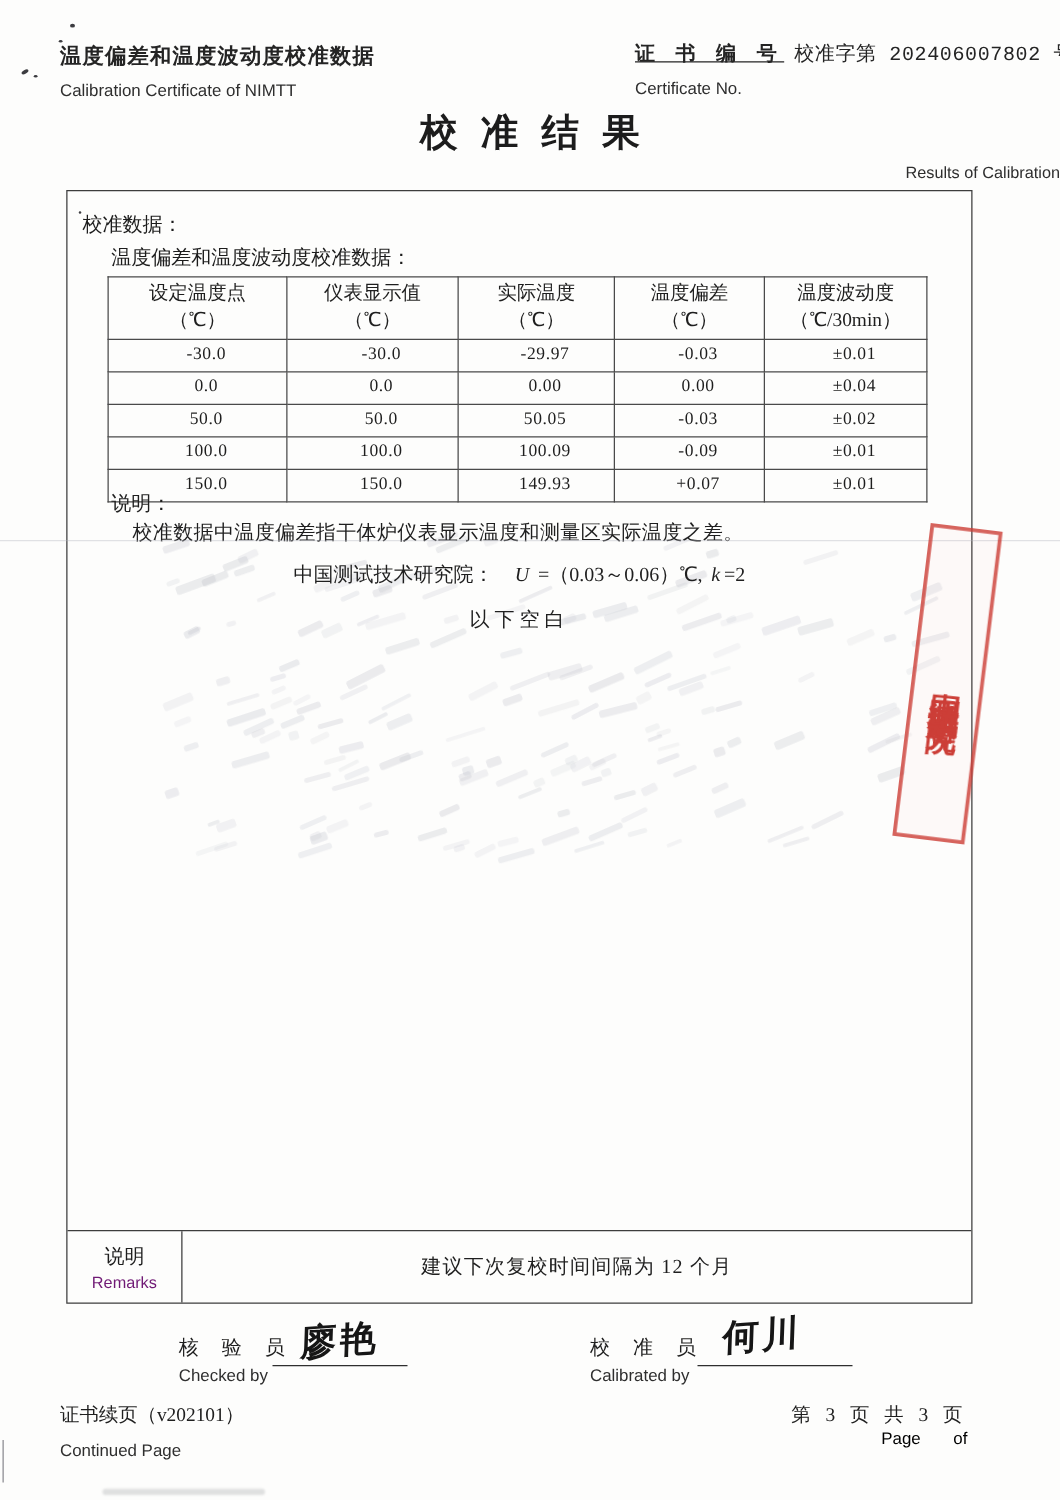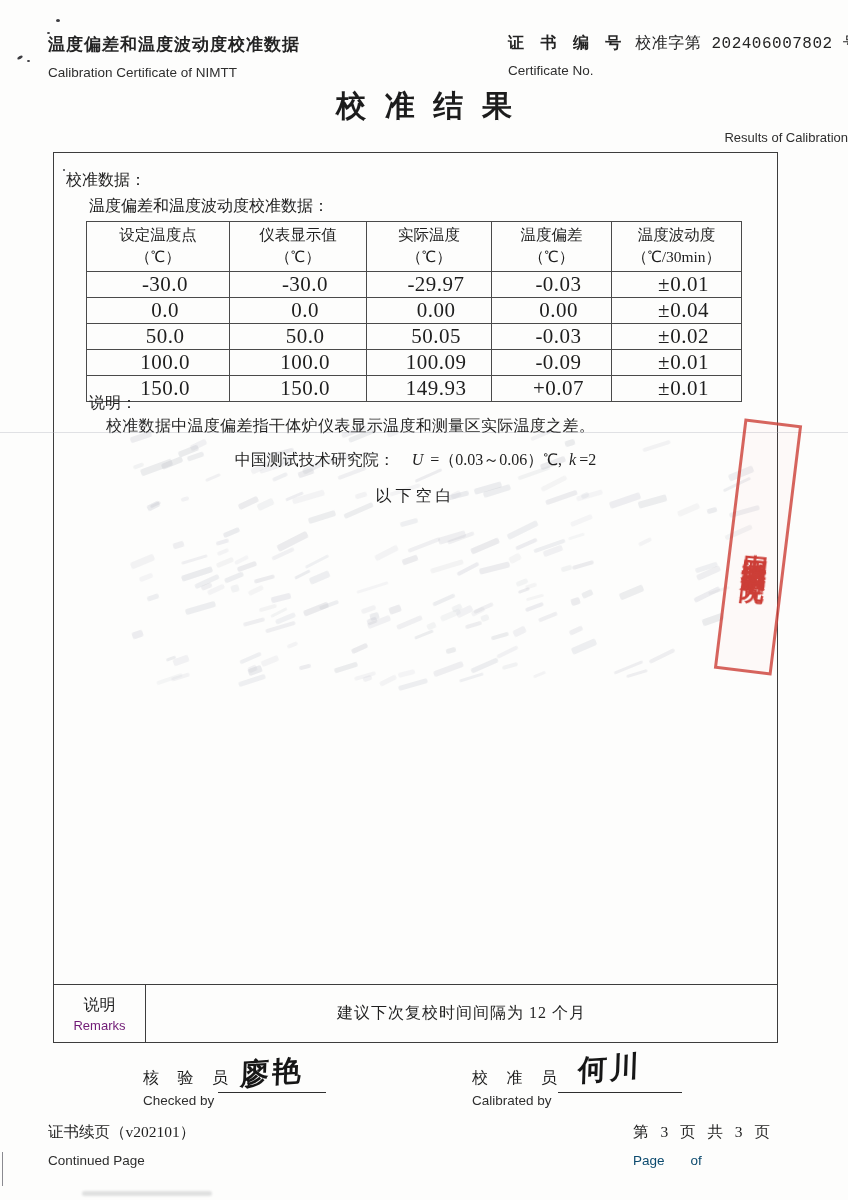--- a/index.html
+++ b/index.html
@@ -9,21 +9,21 @@
     position:relative; width:848px; height:1200px; margin:0 auto;
     background:#fdfdfc; overflow:hidden; color:#1f1f1f;
   }
 
   
   .org-block { position:absolute; left:48px; top:33px; }
   .org-zh { font-size:17px; font-weight:700; letter-spacing:1px; color:#242424; }
   .org-en { font-size:13.5px; color:#2e2e2e; margin-top:9px; }
   .cert-block { position:absolute; left:508px; top:33px; }
   .cert-line { font-size:16px; color:#242424; white-space:nowrap; }
-  .cert-label { font-weight:700; letter-spacing:6px; margin-right:8px; }
+  .cert-label { font-weight:700; letter-spacing:6px; margin-right:8px;text-decoration:underline; }
   .cert-value { font-family:Liberation Mono, monospace; letter-spacing:0.5px; }
   .cert-en { font-size:13.5px; color:#2e2e2e; margin-top:9px; }
 
   
   .doc-title { position:absolute; left:0; top:86px; width:100%; text-align:center;
                font-size:30px; font-weight:700; letter-spacing:0.62em; text-indent:0.62em;
                color:#1c1c1c; }
   .doc-title-en { position:absolute; left:0; top:130px; width:100%; text-align:right;
                   font-size:13px; color:#2e2e2e; }
 
@@ -34,21 +34,21 @@
                    font-family:"Liberation Serif", serif; color:#1c1c1c; }
   .table-caption { position:absolute; left:35px; top:43px; font-size:16px;
                    font-family:"Liberation Serif", serif; color:#1c1c1c; }
 
   table.cal { position:absolute; left:32px; top:68px; width:655px;
               border-collapse:collapse; table-layout:fixed;
               font-family:"Liberation Serif", serif; }
   table.cal th, table.cal td { border:1px solid #4a4a4a; text-align:center;
               font-weight:400; color:#1e1e1e; }
   table.cal th { height:49px; font-size:15.5px; line-height:1.45; padding:2px 0; }
-  table.cal td { height:26px; font-size:21px; letter-spacing:0.5px;padding-left:14px; }
+  table.cal td { height:26px; font-size:14px; letter-spacing:0.5px;padding-left:14px; }
   .col1{width:143px;} .col2{width:137px;} .col3{width:125px;} .col4{width:120px;} .col5{width:130px;}
 
   .notes-label { position:absolute; left:35px; top:240px; font-size:16px;
                  font-family:"Liberation Serif", serif; }
   .note-text { position:absolute; left:52px; top:263px; font-size:16px;
                font-family:"Liberation Serif", serif; letter-spacing:0.3px; }
   .uncert-line { position:absolute; left:0; top:297px; width:100%; text-align:center;
                  font-size:16px; font-family:"Liberation Serif", serif; white-space:nowrap; }
   .uncert-line .sym { font-style:italic; padding:0 3px; }
   .uncert-line .gap { display:inline-block; width:14px; }
@@ -86,21 +86,21 @@
               transform:rotate(-4deg) skewX(-6deg); letter-spacing:3px; }
   .sig-name-checked { left:240px; top:1053px; }
   .sig-name-calibrated { left:578px; top:1049px; }
 
   
   .footer-left { position:absolute; left:48px; top:1122px; }
   .footer-left-zh { font-size:15.5px; font-family:"Liberation Serif", serif; }
   .footer-left-en { font-size:13.5px; margin-top:10px; color:#2e2e2e; }
   .footer-right { position:absolute; left:633px; top:1122px; }
   .footer-right-zh { font-size:15.5px; font-family:"Liberation Serif", serif; letter-spacing:4px; }
-  .footer-right-en { font-size:13.5px; margin-top:10px; color:#0c4a6e; }
+  .footer-right-en { font-size:13.5px; color:#000000;text-align:right; }
   .footer-right-en .of { display:inline-block; margin-left:26px; }
 
   
   .artifact { position:absolute; pointer-events:none; }
   .fold-line { left:0; top:432px; width:848px; height:1px; background:rgba(175,178,188,0.38); }
   .speck { background:#3c3c40; border-radius:50%; }
   .edge-line { left:2px; top:1152px; width:1px; height:34px; background:#8a8a90; }
   .smudge { left:82px; top:1191px; width:130px; height:5px; background:rgba(90,92,100,0.18);
             border-radius:3px; filter:blur(1px); }
   #ghost-layer { position:absolute; left:0; top:0; width:848px; height:1200px;

